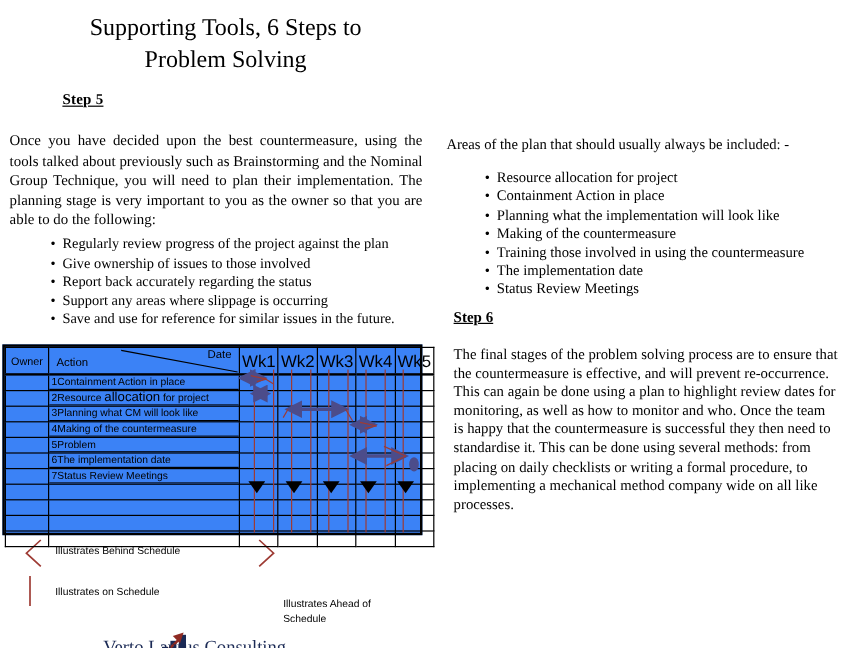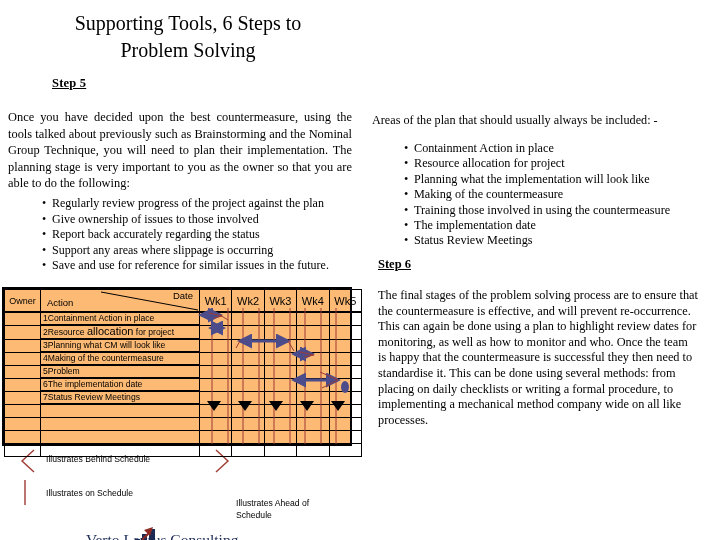--- a/index.html
+++ b/index.html
@@ -48,21 +48,21 @@
     font-size:12.5px;font-weight:bold;text-decoration:underline;
   }
   .para-right{
     position:absolute;left:378px;top:288px;width:320px;
     font-size:12.3px;line-height:15.6px;text-align:left;
   }
 
   
   .gantt{
     position:absolute;left:2px;top:287px;width:350px;height:159px;
-    border:2px solid #000;box-sizing:border-box;background:#fdba74;
+    border:2px solid #000;box-sizing:border-box;background:#3b82f6;
   }
   .g-inner{position:relative;width:100%;height:100%;}
   table.gt{
     border-collapse:collapse;width:100%;height:100%;
     table-layout:fixed;position:relative;z-index:2;
   }
   table.gt td{
     border:1px solid #000;padding:0;height:12px;
     font-family:"Liberation Sans","DejaVu Sans",sans-serif;
     font-size:8.3px;line-height:10px;vertical-align:middle;
@@ -74,21 +74,21 @@
   tr.hdr td{height:21px;border-bottom:2px solid #000;}
   .hdr-owner{
     text-align:center;font-size:9px;
     font-family:"Liberation Sans","DejaVu Sans",sans-serif;
   }
   .hdr-action{position:relative;height:100%;}
   .hdr-action .act{position:absolute;left:6px;top:8px;font-size:9.5px;}
   .hdr-action .dt{position:absolute;right:6px;top:1px;font-size:9.5px;padding-left:44px;}
   .hdr-action svg{position:absolute;left:0;top:0;}
   .hdr-wk{
-    text-align:center;font-size:11px;font-weight:normal;
+    text-align:center;font-size:14px;font-weight:normal;
     font-family:"Liberation Sans","DejaVu Sans",sans-serif;
   }
   .rowlbl{
     display:block;padding-left:2px;font-size:8.6px;
     font-family:"Liberation Sans","DejaVu Sans",sans-serif;
     border-bottom:1px solid #000;line-height:11px;
   }
   .rowlbl .big{font-size:11px;}
   .gridlines{position:absolute;left:0;top:0;width:100%;height:100%;z-index:3;pointer-events:none;}
   .arrows{position:absolute;left:0;top:0;width:100%;height:100%;z-index:4;pointer-events:none;}
@@ -125,22 +125,22 @@
     <div class="bi"><span class="bul">•</span><span>Regularly review progress of the project against the plan</span></div>
     <div class="bi"><span class="bul">•</span><span>Give ownership of issues to those involved</span></div>
     <div class="bi"><span class="bul">•</span><span>Report back accurately regarding the status</span></div>
     <div class="bi"><span class="bul">•</span><span>Support any areas where slippage is occurring</span></div>
     <div class="bi"><span class="bul">•</span><span>Save and use for reference for similar issues in the future.</span></div>
   </div>
 
   <div class="right-lead">Areas of the plan that should usually always be included: -</div>
 
   <div class="bullets-right">
+    <div class="bi"><span class="bul">•</span><span>Resource allocation for project</span></div>
     <div class="bi"><span class="bul">•</span><span>Containment Action in place</span></div>
-    <div class="bi"><span class="bul">•</span><span>Resource allocation for project</span></div>
     <div class="bi"><span class="bul">•</span><span>Planning what the implementation will look like</span></div>
     <div class="bi"><span class="bul">•</span><span>Making of the countermeasure</span></div>
     <div class="bi"><span class="bul">•</span><span>Training those involved in using the countermeasure</span></div>
     <div class="bi"><span class="bul">•</span><span>The implementation date</span></div>
     <div class="bi"><span class="bul">•</span><span>Status Review Meetings</span></div>
   </div>
 
   <div class="step6">Step 6</div>
   <div class="para-right">The final stages of the problem solving process are to ensure that the countermeasure is effective, and will prevent re-occurrence. This can again be done using a plan to highlight review dates for monitoring, as well as how to monitor and who. Once the team is happy that the countermeasure is successful they then need to standardise it. This can be done using several methods: from placing on daily checklists or writing a formal procedure, to implementing a mechanical method company wide on all like processes.</div>
 

